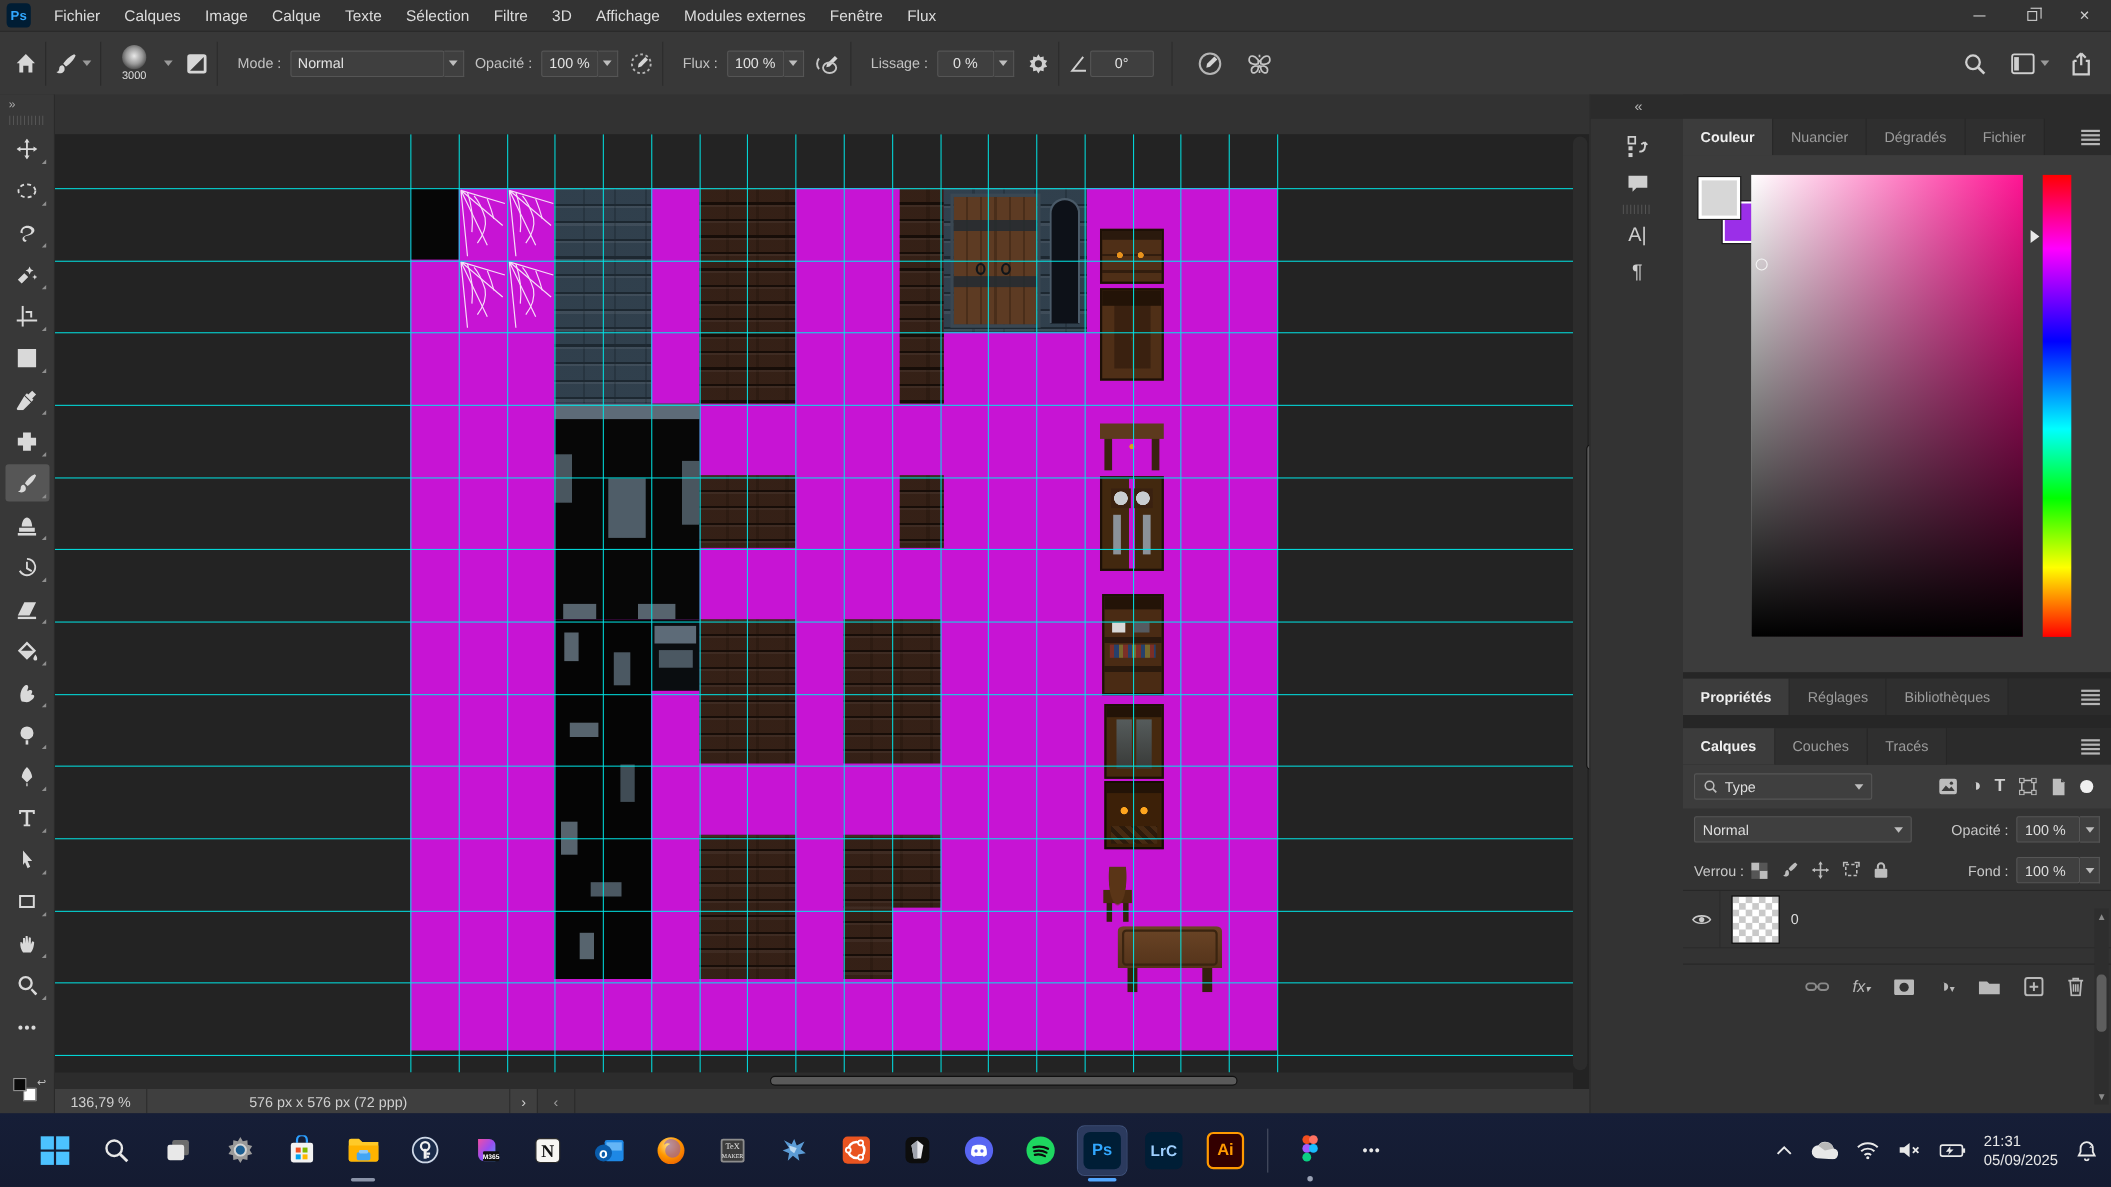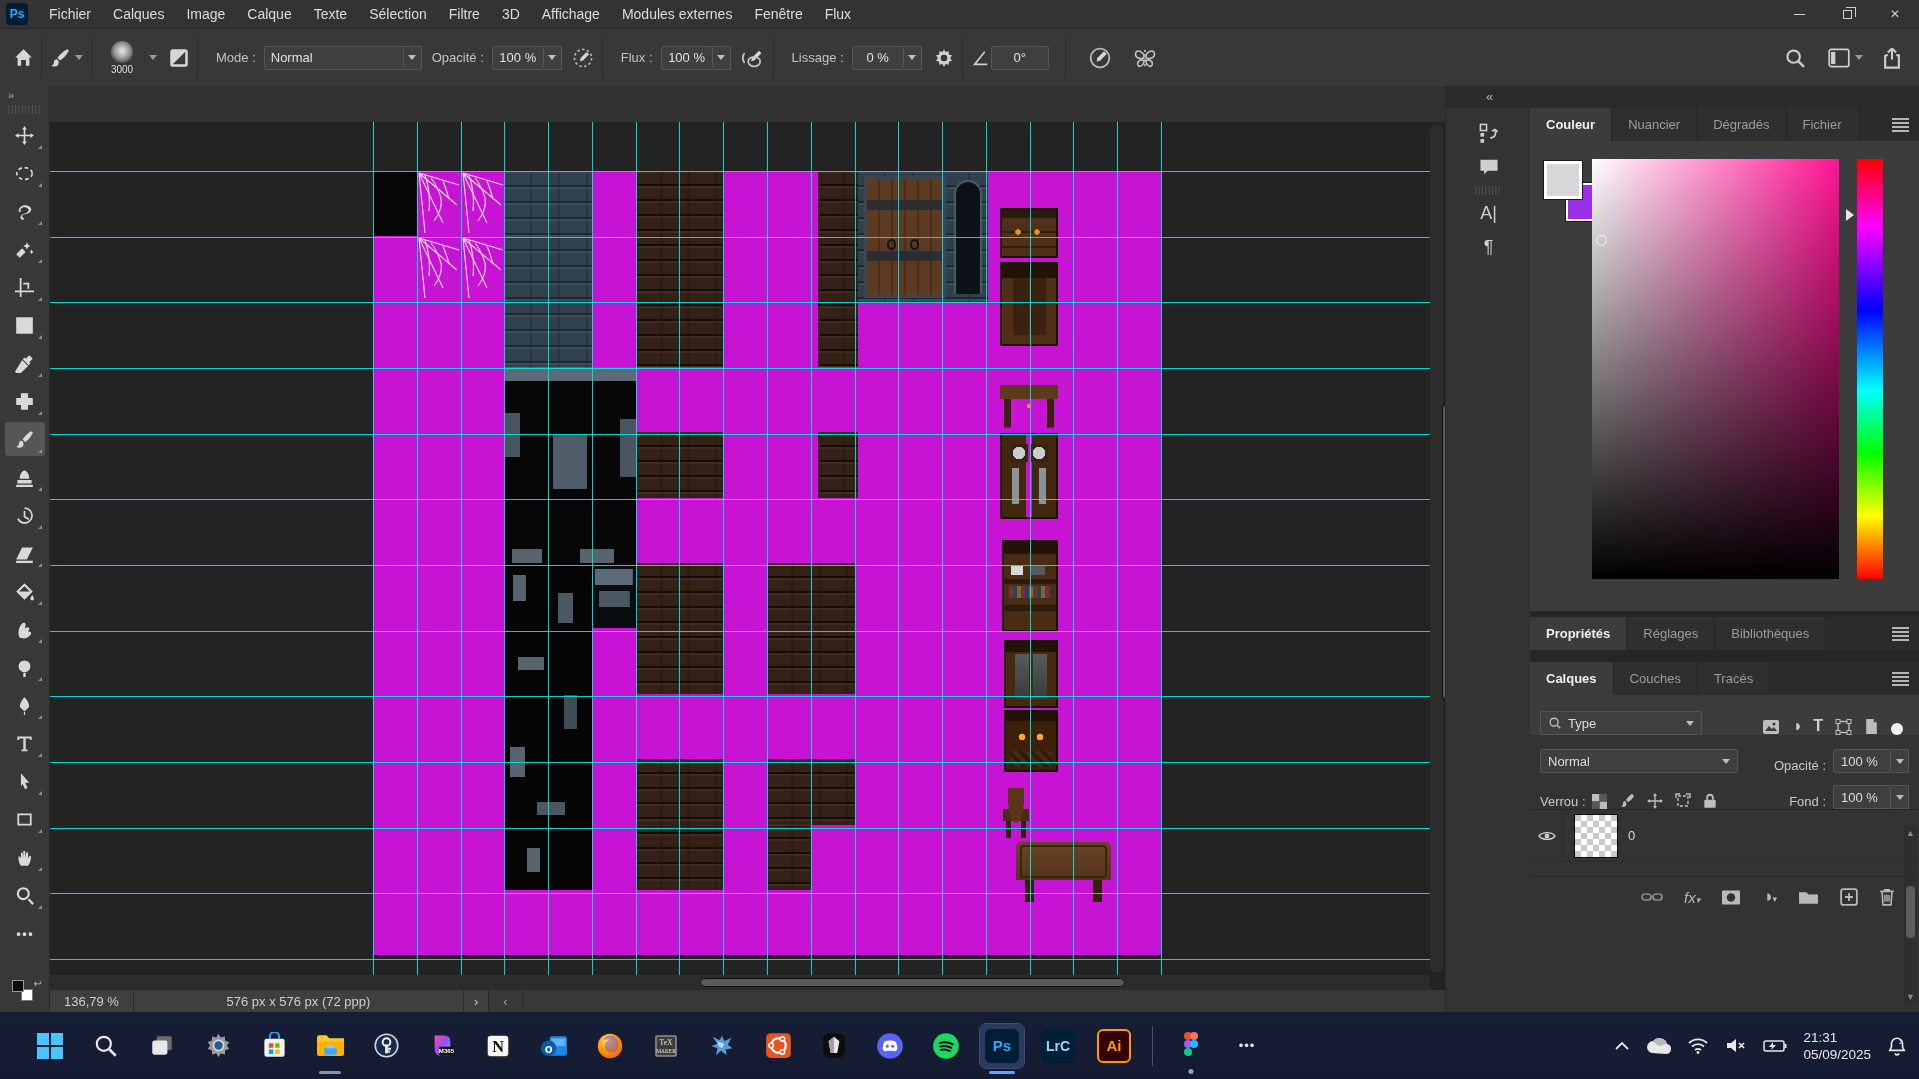--- a/index.html
+++ b/index.html
@@ -186,21 +186,21 @@
   #cp-fg { position:absolute; left:14px; top:20px; width:38px; height:38px; background:#d7d7d7; border:3px solid #fff; outline:1px solid #1a1a1a; z-index:2; }
   #cp-bg { position:absolute; left:36px; top:42px; width:38px; height:38px; background:#9b2fe8; border:2px solid #fff; outline:1px solid #1a1a1a; }
   #cp-field { position:absolute; left:62px; top:18px; width:247px; height:420px;
     background:linear-gradient(to bottom, rgba(0,0,0,0) 0%, #000 100%), linear-gradient(to right, #ffffff, #ff1493); background-blend-mode:normal; }
   #cp-field { background:linear-gradient(to bottom, transparent, #000), linear-gradient(to right, #fff, #ff1493); }
   #cp-cursor { position:absolute; left:4px; top:76px; width:11px; height:11px; border:1.5px solid #f5f5f5; border-radius:50%; }
   #cp-pointer { position:absolute; left:316px; top:68px; width:0; height:0; border-top:6px solid transparent; border-bottom:6px solid transparent; border-left:8px solid #e8e8e8; }
   #cp-hue { position:absolute; left:327px; top:18px; width:26px; height:420px;
     background:linear-gradient(to bottom, #ff0000 0%, #ff00ff 16%, #8000ff 26%, #0000ff 36%, #00ffff 55%, #00ff00 70%, #ffff00 85%, #ff0000 100%); }
 
-  .layers-row { display:flex; align-items:flex-end; color:#c8c8c8; font-size:13px; padding:0 10px; }
+  .layers-row { display:flex; align-items:center; color:#c8c8c8; font-size:13px; padding:0 10px; }
   .field2 { background:#3f3f3f; border:1px solid #565656; border-radius:2px; height:24px; display:flex; align-items:center; padding:0 7px; color:#dedede; }
   .lk-ic { margin:0 6px; color:#cfcfcf; display:flex; align-items:center; }
   .layerline { display:flex; align-items:center; height:52px; border-bottom:1px solid #2c2c2c; }
   .eye { width:34px; display:flex; justify-content:center; border-right:1px solid #2c2c2c; align-self:stretch; align-items:center; }
   .thumb { width:44px; height:44px; margin:0 10px; border:1px solid #0f0f0f; }
   .thumb.checker { background:repeating-conic-gradient(#ffffff 0 25%, #c9c9c9 0 50%) 0 0/12px 12px; }
   .thumb.magenta { background:#c714d4; }
   .lname { color:#dcdcdc; font-size:13px; }
   #layers-scroll { position:absolute; right:2px; top:740px; width:13px; height:178px; background:#2e2e2e; }
   #layers-scroll .thumbv { position:absolute; left:2px; top:60px; width:9px; height:52px; background:#5e5e5e; border-radius:4px; }

